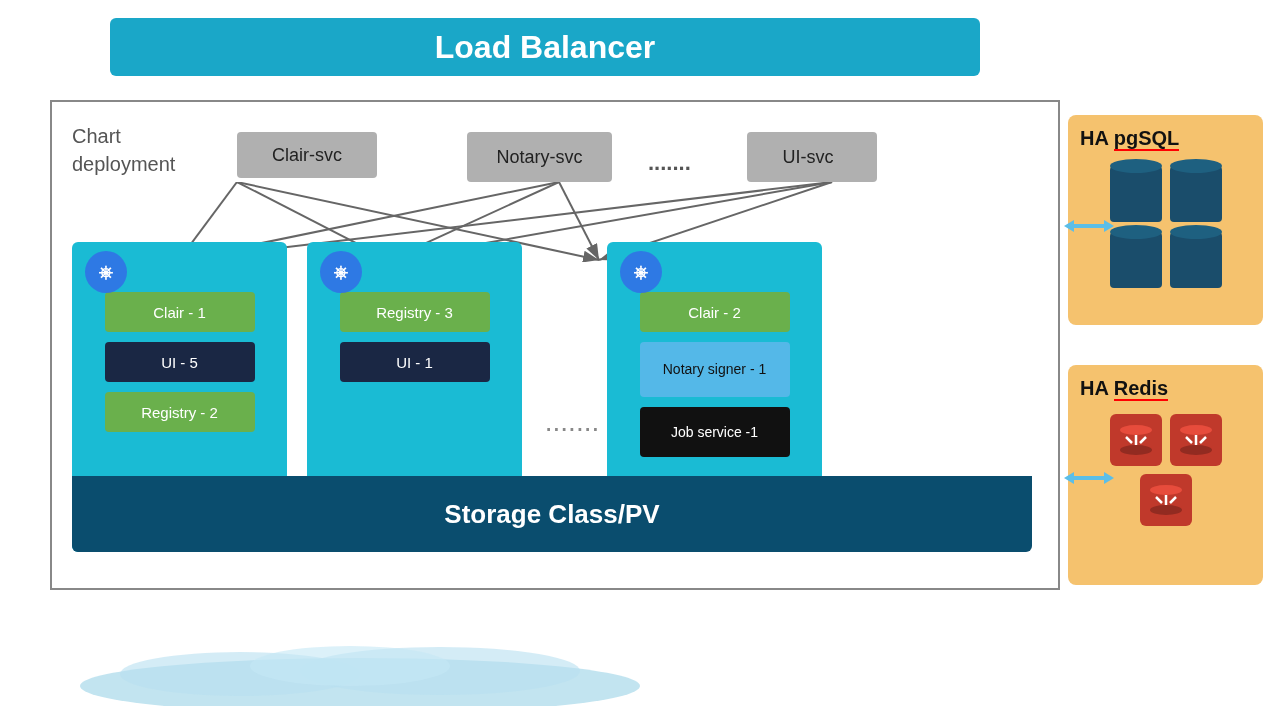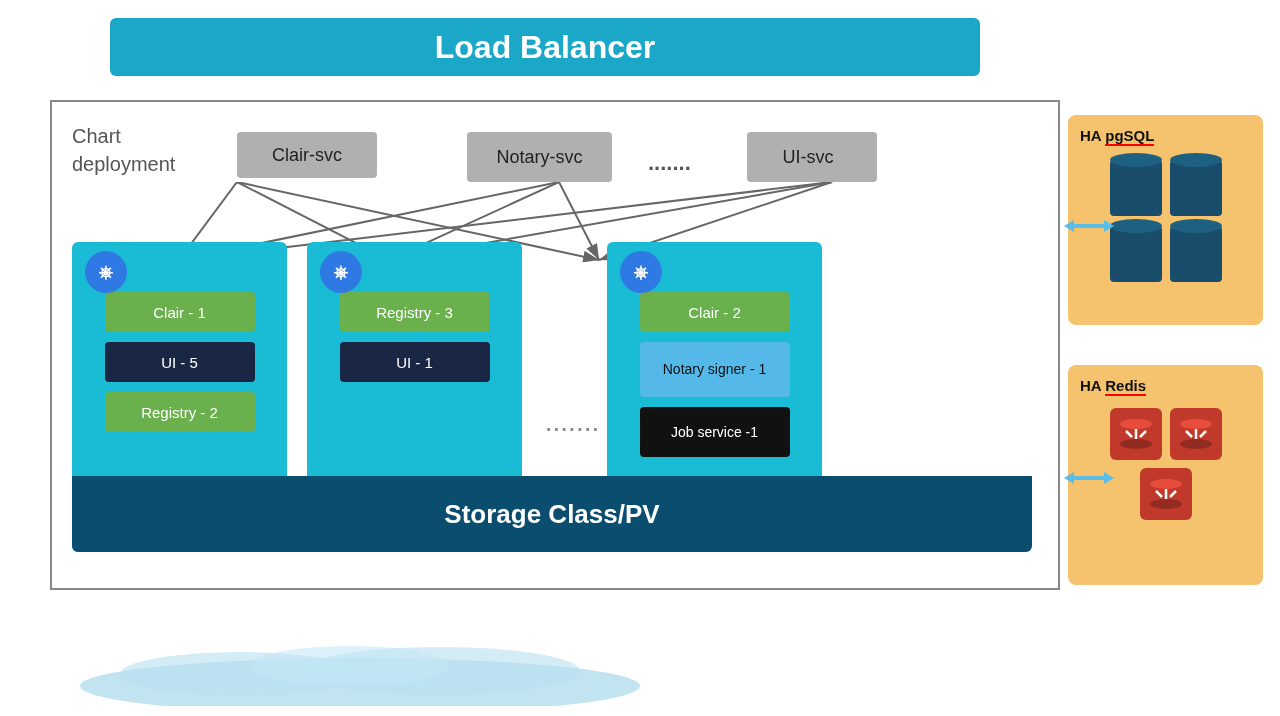--- a/index.html
+++ b/index.html
@@ -210,21 +210,21 @@
       height: 210px;
     }
 
     .ha-redis {
       top: 365px;
       left: 1068px;
       height: 220px;
     }
 
     .ha-title {
-      font-size: 15px;
+      font-size: 20px;
       font-weight: bold;
       color: #111;
       margin-bottom: 10px;
       align-self: flex-start;
     }
 
     .ha-pgql .ha-title span.underline {
       border-bottom: 2px solid red;
     }
 

